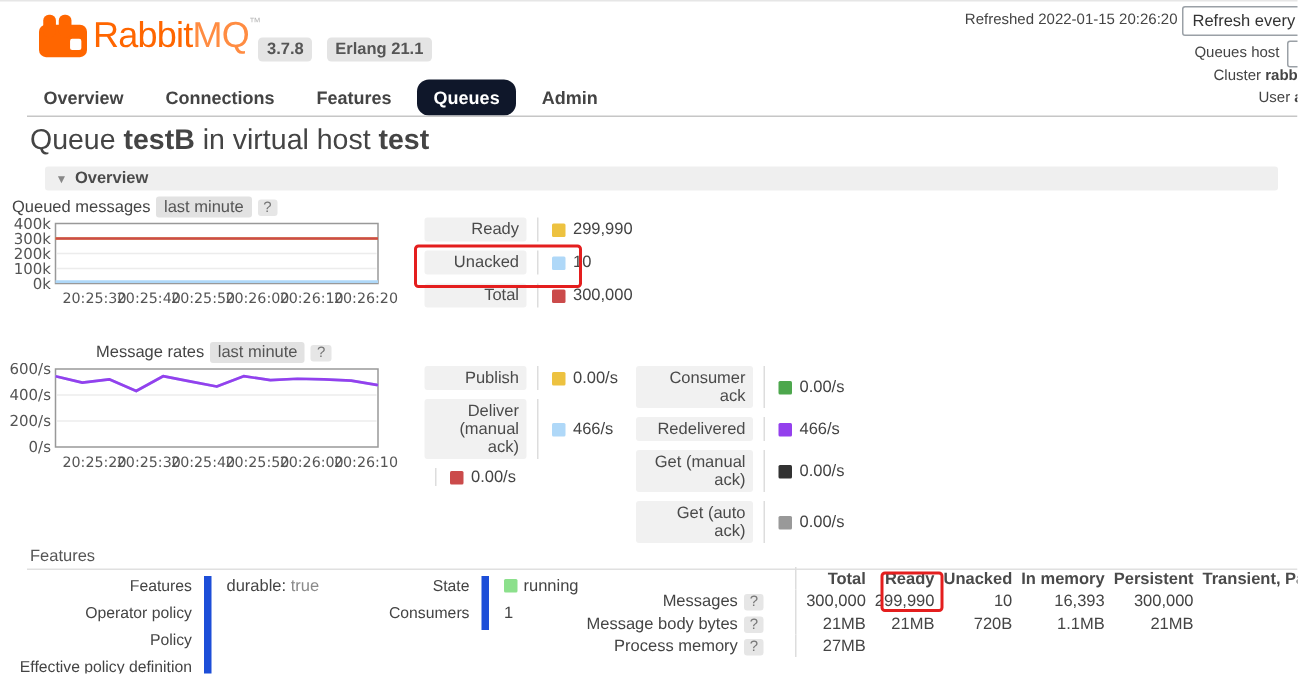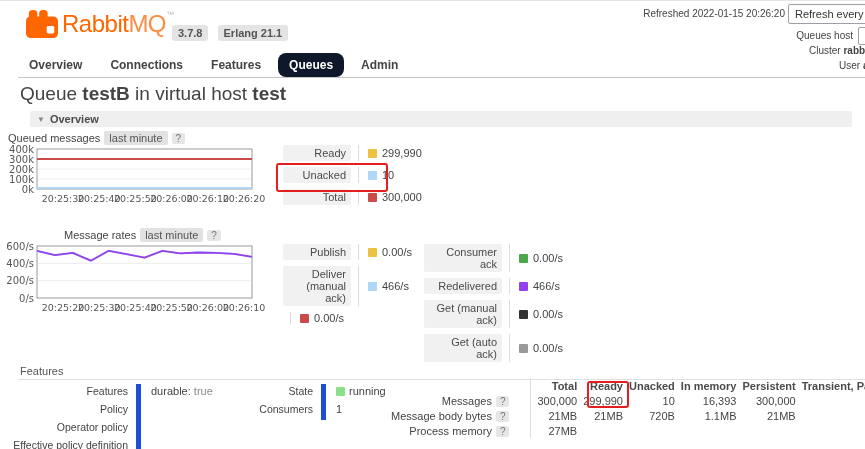--- a/index.html
+++ b/index.html
@@ -240,25 +240,25 @@
 <div class="abs details-label">Features</div>
 <div class="abs details-rule"></div>
 
 <table class="facts" style="left:0px;top:383px;">
   <tbody>
       <tr>
     <td class="fl" style="width:128px;">Features</td>
     <td class="fv"><span>durable:</span><span class="muted"> true</span></td>
   </tr>
   <tr>
+    <td class="fl">Operator policy</td>
+    <td class="fv"></td>
+  </tr>
+  <tr>
     <td class="fl">Policy</td>
-    <td class="fv"></td>
-  </tr>
-  <tr>
-    <td class="fl">Operator policy</td>
     <td class="fv"></td>
   </tr>
   <tr>
     <td class="fl">Effective policy definition</td>
     <td class="fv"></td>
   </tr>
 </tbody>
   </table>
 
 <table class="facts" style="left:185px;top:383px;">

